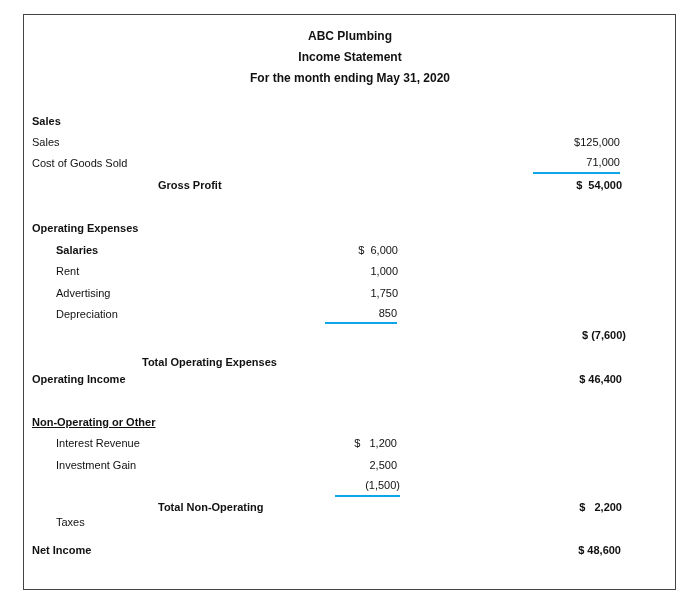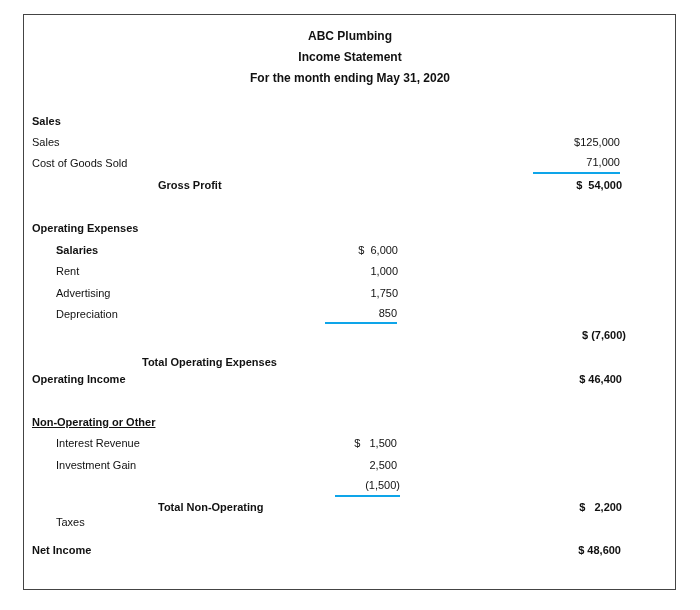--- a/index.html
+++ b/index.html
@@ -41,21 +41,21 @@
 <div class="t" style="left:56px; top:304px;">Depreciation</div>
 <div class="t r ul" style="left:325px; width:72px; top:304px; line-height:18px;">850</div>
 <div class="t b" style="left:142px; top:325px;margin-top:27px;">Total Operating Expenses</div>
 <div class="t b r" style="left:520px; width:106px; top:325px; white-space:pre;">$ (7,600)</div>
 
 <div class="t b" style="left:32px; top:369px;">Operating Income</div>
 <div class="t b r" style="left:520px; width:102px; top:369px;">$ 46,400</div>
 
 <div class="t b" style="left:32px; top:412px;text-decoration:underline;">Non-Operating or Other</div>
 <div class="t" style="left:56px; top:433px;">Interest Revenue</div>
-<div class="t r" style="left:300px; width:97px; top:433px; white-space:pre;">$   1,500</div>
+<div class="t r" style="left:300px; width:97px; top:433px; white-space:pre;">$   1,200</div>
 <div class="t" style="left:56px; top:455px;">Investment Gain</div>
 <div class="t r" style="left:300px; width:97px; top:455px;">2,500</div>
 <div class="t" style="left:56px; top:476px;margin-top:36px;">Taxes</div>
 <div class="t r ul" style="left:335px; width:65px; top:476px; line-height:19px;">(1,500)</div>
 <div class="t b" style="left:158px; top:497px;">Total Non-Operating</div>
 <div class="t b r" style="left:520px; width:102px; top:497px; white-space:pre;">$   2,200</div>
 
 <div class="t b" style="left:32px; top:540px;">Net Income</div>
 <div class="t b r" style="left:520px; width:101px; top:540px;">$ 48,600</div>
 

